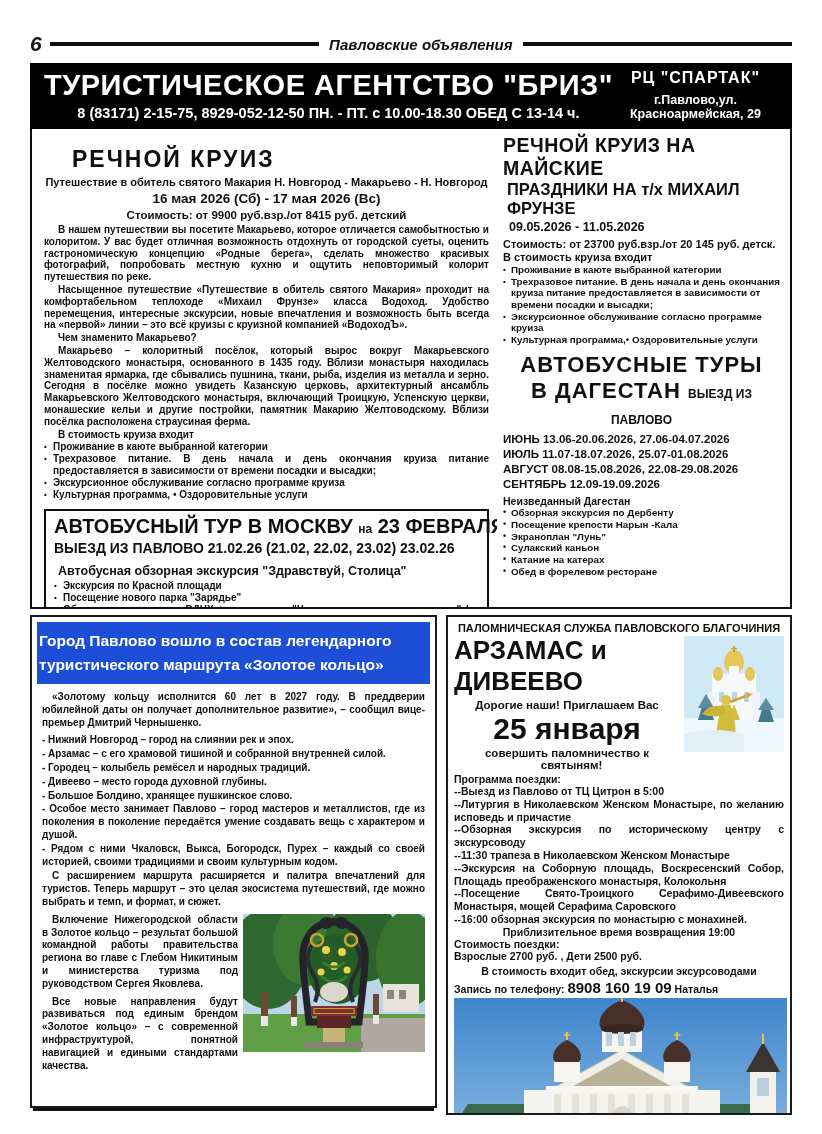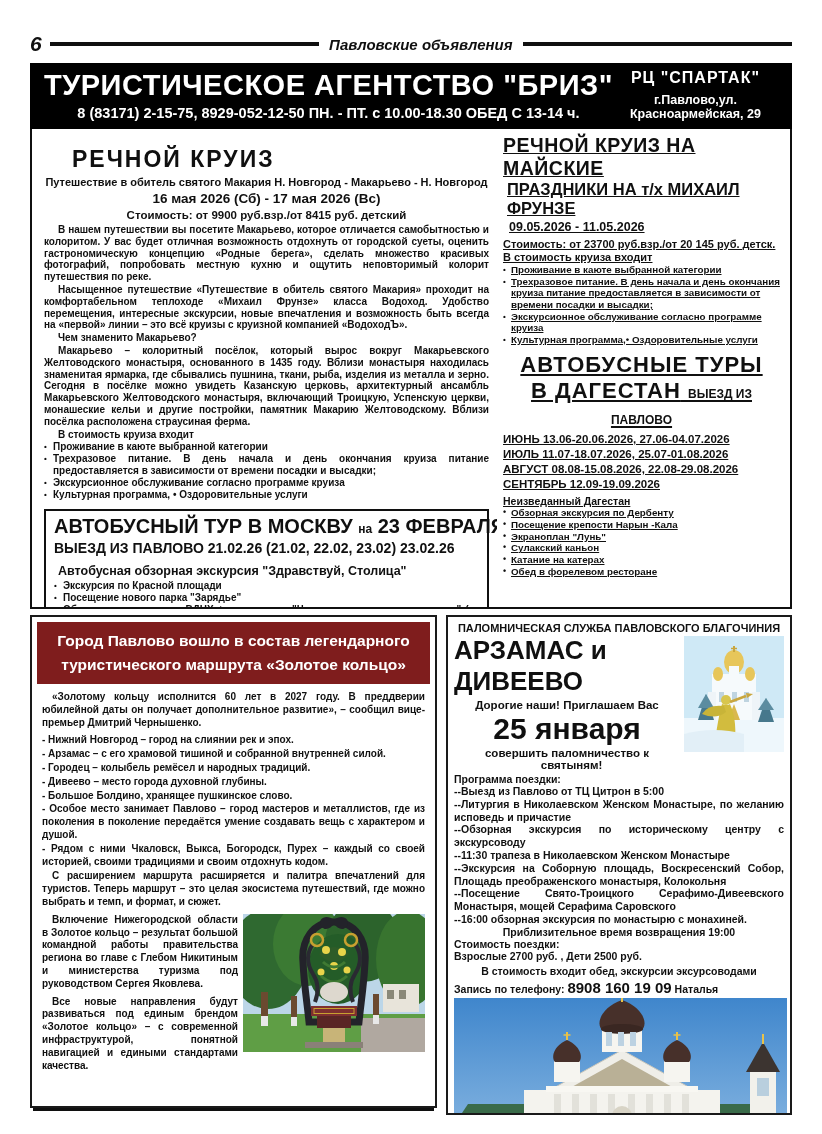--- a/index.html
+++ b/index.html
@@ -15,21 +15,21 @@
   .banner{margin-top:7px;background:#000;color:#fff;display:flex;align-items:center;padding:6px 14px 8px;}
   .b-left{flex:1.5;text-align:center;}
   .b-agency{font-size:29px;font-weight:bold;letter-spacing:.5px;white-space:nowrap;}
   .b-phones{font-size:14.5px;font-weight:bold;margin-top:3px;white-space:nowrap;}
   .b-right{flex:1;text-align:center;}
   .b-venue{font-size:16px;font-weight:bold;letter-spacing:1px;}
   .b-addr{font-size:12.5px;font-weight:bold;margin-top:6px;}
   
   .adbox{border:2px solid #101010;border-top:none;display:flex;height:478px;overflow:hidden;font-weight:bold;}
   .col-l{width:445px;padding:15px 8px 2px 12px;overflow:hidden;}
-  .col-r{flex:1;padding:5px 10px 2px 6px;overflow:hidden;text-decoration:underline;}
+  .col-r{flex:1;padding:5px 10px 2px 6px;overflow:hidden;}
   .h-river{font-size:23px;letter-spacing:2px;margin:2px 0 3px 28px;}
   .sub{font-size:11px;text-align:center;}
   .dates{font-size:13.5px;text-align:center;margin:3px 0;}
   .price-c{font-size:11.5px;text-align:center;margin-bottom:3px;}
   .para{font-size:10px;line-height:1.18;text-align:justify;text-indent:14px;margin:0 0 1px;}
   .li{font-size:10px;line-height:1.2;position:relative;padding-left:9px;text-align:justify;}
   .li::before{content:"•";position:absolute;left:0;top:0;font-size:8px;line-height:1.5;}
   .inc-t{font-size:10px;line-height:1.25;text-indent:14px;}
   
   .mbox{border:2px solid #101010;margin:8px 0 0;padding:4px 8px 5px;}
@@ -49,21 +49,21 @@
   .h-dag2{font-size:22px;text-align:center;letter-spacing:1px;}
   .h-dag2 .dep{font-size:12px;letter-spacing:0;}
   .month{font-size:11.5px;margin:3px 0 0;}
   .dag-t{font-size:10.5px;margin-top:5px;}
   .d-li{font-size:9.8px;line-height:1.2;position:relative;padding-left:8px;}
   .d-li::before{content:"•";position:absolute;left:0;top:0;font-size:9px;line-height:1.3;}
   
   .bottom{display:flex;gap:9px;margin-top:6px;}
   .gr-wrap{width:407px;}
   .gr-block{border:2px solid #1a1a1a;height:489px;overflow:hidden;box-shadow:0 6px 0 -3px #101010;}
-  .gr-head{background:#7f1d1d;color:#fff;text-align:center;font-weight:bold;font-size:15.5px;
+  .gr-head{background:#1d4ed8;color:#fff;text-align:left;font-weight:bold;font-size:15.5px;
            margin:5px;padding:7px 2px;line-height:1.55;}
   .gr-body{padding:2px 10px 0;font-weight:bold;font-size:10px;line-height:1.28;}
   .gr-p{text-align:justify;margin:0 0 5px;text-indent:10px;}
   .gr-city{text-align:justify;margin:0 0 1px;}
   .gr-lower{display:flex;gap:5px;margin-top:2px;}
   .gr-lcol{flex:1;}
   .gr-photo{flex:0 0 182px;}
   
   .pg-block{flex:1;border:2px solid #1a1a1a;height:493px;overflow:hidden;padding:3px 6px 0;font-weight:bold;}
   .pg-org{font-size:11px;text-align:center;margin-top:2px;}
@@ -181,21 +181,21 @@
             <div>туристического маршрута «Золотое кольцо»</div>
           </div>
           <div class="gr-body">
             <p class="gr-p">«Золотому кольцу исполнится 60 лет в 2027 году. В преддверии юбилейной даты он получает дополнительное развитие», – сообщил вице-премьер Дмитрий Чернышенко.</p>
             <div class="gr-city">- Нижний Новгород – город на слиянии рек и эпох.</div>
             <div class="gr-city">- Арзамас – с его храмовой тишиной и собранной внутренней силой.</div>
             <div class="gr-city">- Городец – колыбель ремёсел и народных традиций.</div>
             <div class="gr-city">- Дивеево – место города духовной глубины.</div>
             <div class="gr-city">- Большое Болдино, хранящее пушкинское слово.</div>
             <div class="gr-city">- Особое место занимает Павлово – город мастеров и металлистов, где из поколения в поколение передаётся умение создавать вещь с характером и душой.</div>
-            <div class="gr-city">- Рядом с ними Чкаловск, Выкса, Богородск, Пурех – каждый со своей историей, своими традициями и своим отдохнуть кодом.</div>
+            <div class="gr-city">- Рядом с ними Чкаловск, Выкса, Богородск, Пурех – каждый со своей историей, своими традициями и своим культурным кодом.</div>
             <p class="gr-p" style="margin-top:2px">С расширением маршрута расширяется и палитра впечатлений для туристов. Теперь маршрут – это целая экосистема путешествий, где можно выбрать и темп, и формат, и сюжет.</p>
             <div class="gr-lower">
               <div class="gr-lcol">
                 <p class="gr-p">Включение Нижегородской области в Золотое кольцо – результат большой командной работы правительства региона во главе с Глебом Никитиным и министерства туризма под руководством Сергея Яковлева.</p>
                 <p class="gr-p">Все новые направления будут развиваться под единым брендом «Золотое кольцо» – с современной инфраструктурой, понятной навигацией и едиными стандартами качества.</p>
 
               </div>
 
               <svg class="gr-photo" width="182" height="138" viewBox="0 0 182 138">
                 <rect width="182" height="138" fill="#bcd6e8"></rect>

